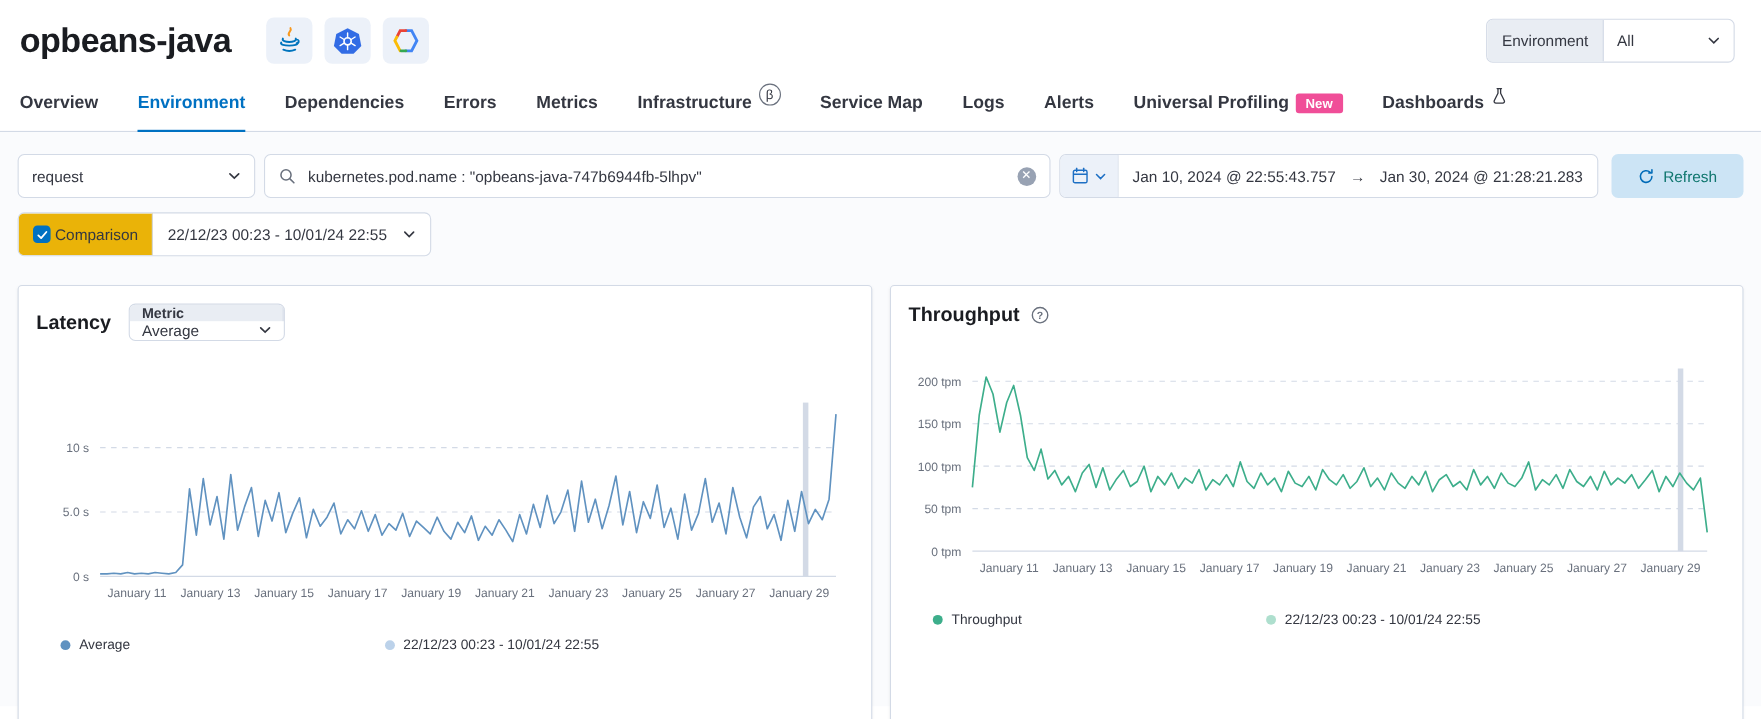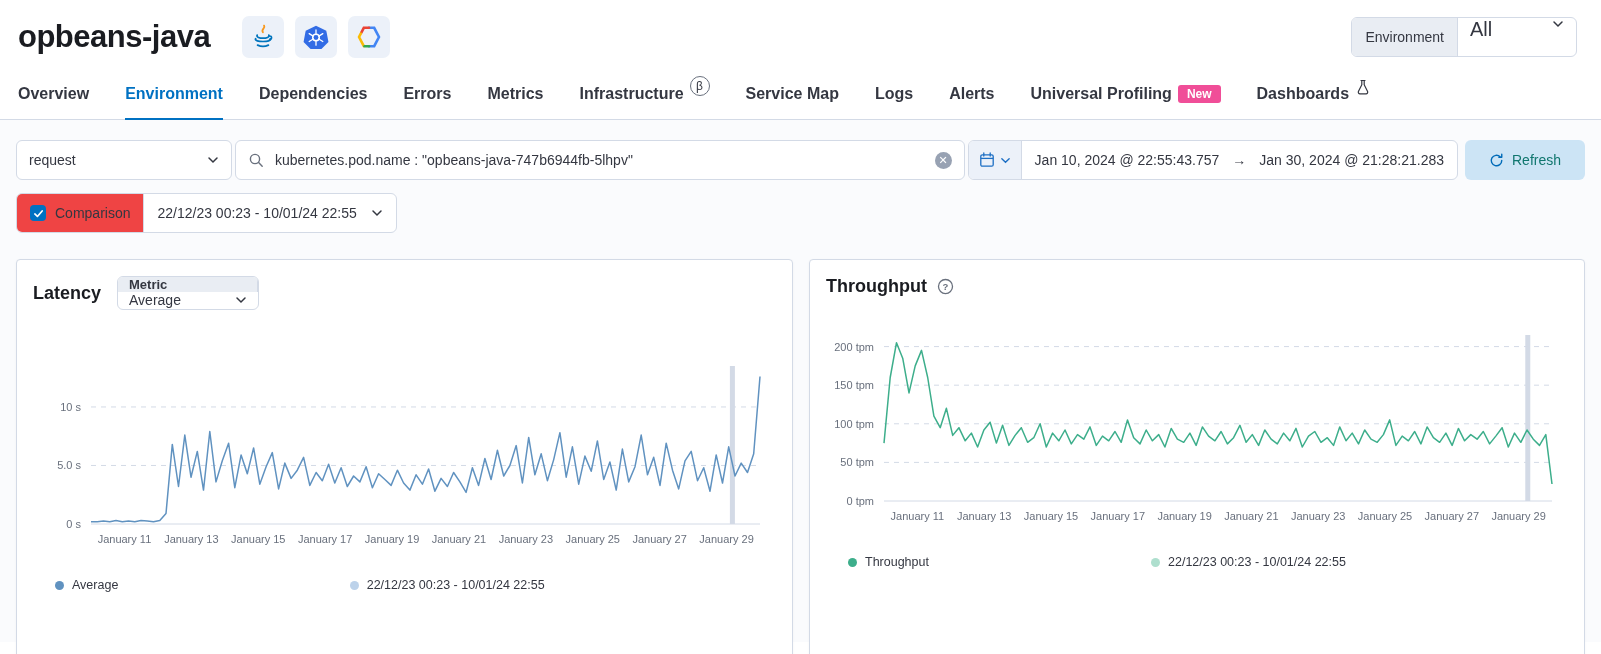--- a/index.html
+++ b/index.html
@@ -11,49 +11,49 @@
   }
   svg text { font-family:"Liberation Sans", sans-serif; }
 
   
   .page-header { display:flex; align-items:center; padding:16px 24px 0 18px; }
   .page-title { font-size:31px; font-weight:700; margin:0; color:#1a1c21; letter-spacing:-0.5px; }
   .service-icons { display:flex; gap:11px; margin-left:32px; }
   .icon-tile { width:42px; height:42px; border-radius:7px; background:#ECF1F9; display:flex; align-items:center; justify-content:center; }
   .env-control { margin-left:auto; display:flex; align-items:stretch; height:40px; border:1px solid #D3DAE6; border-radius:6px; overflow:hidden; background:#fff; cursor:pointer; }
   .env-label { display:flex; align-items:center; padding:0 13px; background:#E9EDF3; font-size:14px; border-right:1px solid #D3DAE6; }
-  .env-value { display:flex; justify-content:space-between; padding:0 12px; min-width:118px; font-size:20px; }
+  .env-value { display:flex; align-items:center; justify-content:space-between; padding:0 12px; min-width:118px; font-size:14px; }
 
   
   .tab-bar { display:flex; gap:36px; padding:0 18px; margin-top:26px; border-bottom:1px solid #D3DAE6; }
   .tab { background:none; border:none; padding:0 0 15px; font-family:inherit; font-size:16px; font-weight:700; color:#343741; display:flex; align-items:center; gap:6px; cursor:pointer; position:relative; }
   .tab-active { color:#0071C2; }
   .tab-active::after { content:""; position:absolute; left:0; right:0; bottom:-1px; height:2px; background:#0071C2; }
   .badge-beta { width:20px; height:20px; border:1px solid #69707D; color:#343741; border-radius:50%; font-size:12px; font-weight:400; display:inline-flex; align-items:center; justify-content:center; position:relative; top:-8px; }
   .badge-new { background:#F04E98; color:#fff; font-size:12px; font-weight:600; padding:3px 9px; border-radius:3px; line-height:1; }
   .flask-icon { position:relative; top:-7px; }
 
   
   .content { background:#FAFBFD; padding:20px 16px 0 16px; height:522px; }
 
-  .filter-row { display:flex; gap:3px; align-items:flex-end; }
+  .filter-row { display:flex; gap:8px; align-items:flex-end; }
   .field { background:#FFFFFF; border:1px solid #D3DAE6; border-radius:6px; height:40px; }
   .type-select { width:216px; display:flex; align-items:center; justify-content:space-between; padding:0 12px; font-size:14px; cursor:pointer; }
   .search-box { flex:1; display:flex; align-items:center; padding:0 12px; gap:9px; }
   .search-input { border:none; outline:none; flex:1; font-family:inherit; font-size:14px; color:#343741; background:transparent; }
   .clear-btn { width:17px; height:17px; border-radius:50%; background:#98A2B3; color:#fff; font-size:11px; line-height:1; display:flex; align-items:center; justify-content:center; border:none; cursor:pointer; padding:0; }
   .datepicker { display:flex; align-items:center; }
   .date-quick { display:flex; align-items:center; gap:5px; padding:0 10px; background:#ECF1F9; height:38px; border-right:1px solid #D3DAE6; border-radius:5px 0 0 5px; cursor:pointer; }
   .date-text { padding:0 13px; font-size:14px; cursor:pointer; white-space:nowrap; }
   .date-arrow { color:#343741; font-size:14px; }
   .refresh-btn { height:40px; padding:0 18px; background:#CCE4F5; color:#0f766e; border-radius:6px; border:none; font-family:inherit; font-size:14px; font-weight:500; display:flex; gap:8px; align-items:center; justify-content:center; min-width:120px; cursor:pointer; margin-left:4px; }
 
   .comparison-row { margin-top:13px; }
   .comparison-control { display:inline-flex; height:40px; border:1px solid #D3DAE6; border-radius:6px; overflow:hidden; background:#fff; }
-  .comparison-label-seg { display:flex; align-items:center; gap:9px; padding:0 13px; background:#ef4444; font-size:14px; border-right:1px solid #D3DAE6; cursor:pointer; }
+  .comparison-label-seg { display:flex; align-items:center; gap:4px; padding:0 13px; background:#eab308; font-size:14px; border-right:1px solid #D3DAE6; cursor:pointer; }
   .checkbox { width:16px; height:16px; border-radius:4px; background:#0071C2; display:flex; align-items:center; justify-content:center; cursor:pointer; }
   .comparison-value-seg { display:flex; align-items:center; gap:14px; padding:0 13px; font-size:14px; cursor:pointer; }
 
   
   .charts-row { display:flex; gap:16px; margin-top:26px; }
   .panel { flex:1; background:#fff; border:1px solid #D3DAE6; border-radius:4px; padding:16px; height:420px; box-shadow:0 1px 3px rgba(0,0,0,0.04); }
   .panel-header { display:flex; align-items:center; gap:16px; }
   .panel-title { font-size:18px; font-weight:700; margin:0; color:#1a1c21; }
   .metric-control { display:inline-flex; height:34px; border:1px solid #D3DAE6; border-radius:6px; overflow:hidden; background:#fff;flex-direction:column; }
   .metric-label { background:#E9EDF3; padding:0 11px; display:flex; align-items:center; font-size:13px; font-weight:600; border-right:1px solid #D3DAE6; }

